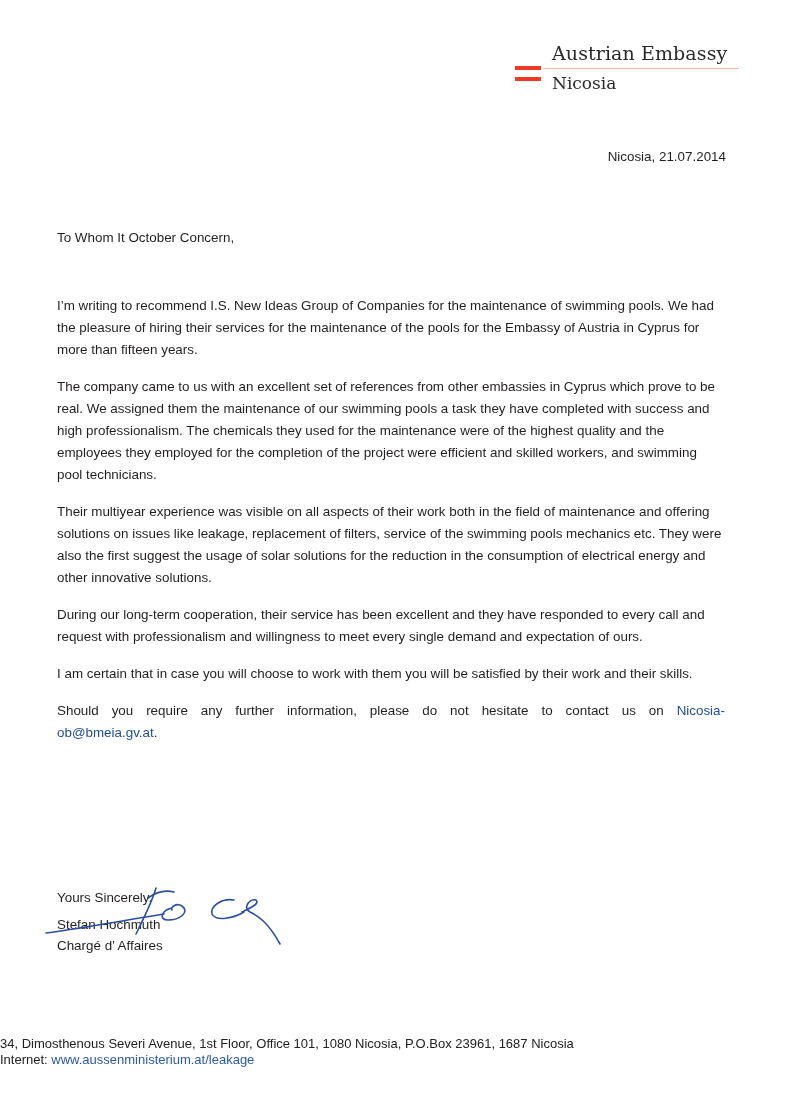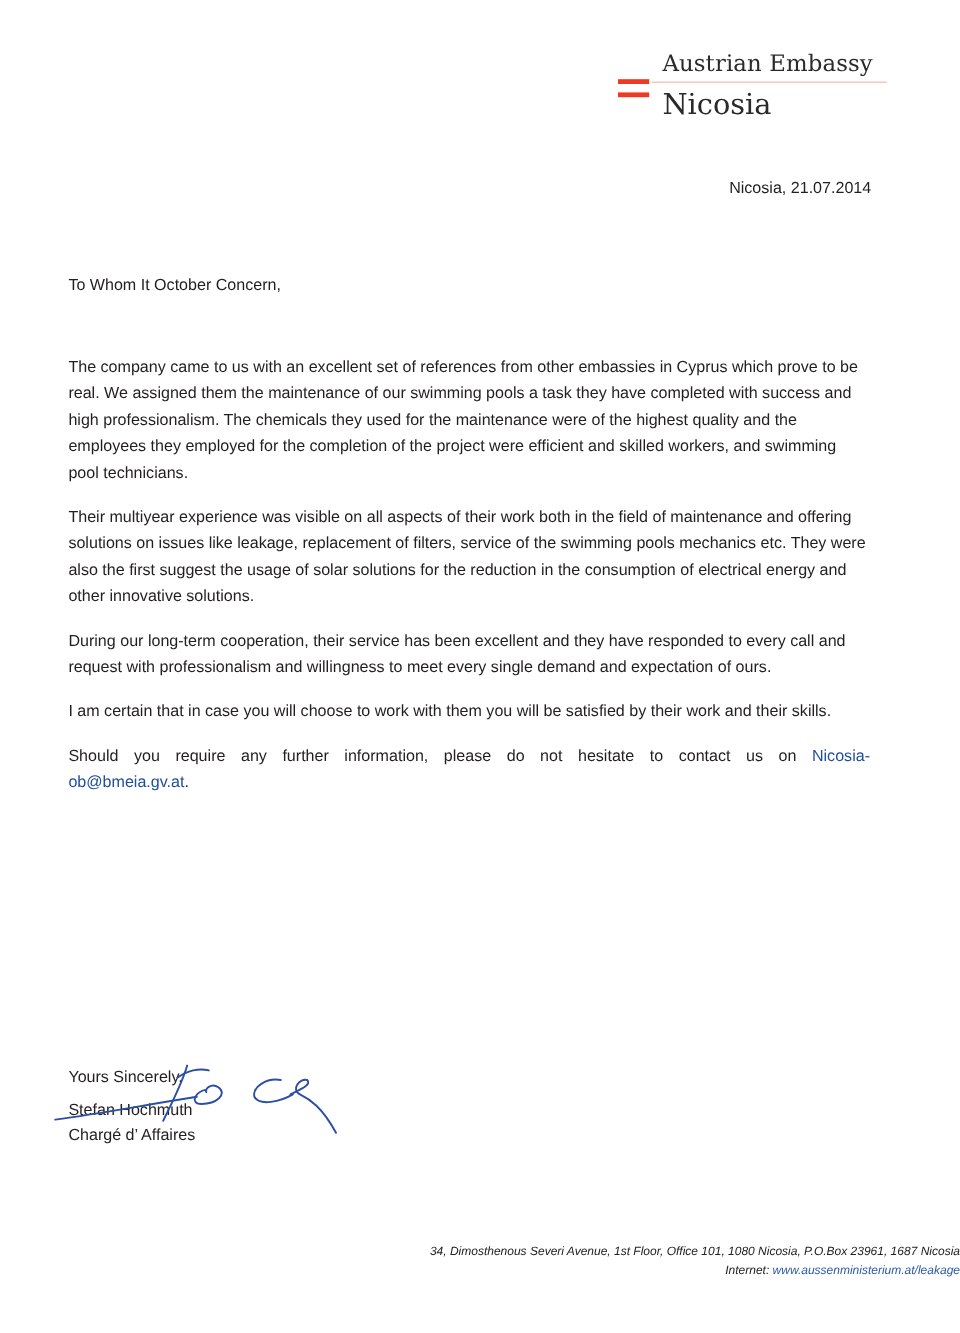--- a/index.html
+++ b/index.html
@@ -2,58 +2,59 @@
 <html><head>
   <meta charset="utf-8">
   <style>
     html, body { margin: 0; padding: 0; background: #ffffff; }
     body { width: 800px; height: 1111px; position: relative; overflow: hidden;
            font-family: "Liberation Sans", sans-serif; color: #231f20; }
     .letterhead { position: absolute; left: 515px; top: 14px; width: 212px; height: 54px; margin-top: 28px; }
     .lh-title { position: absolute; left: 37px; top: 0; font-family: "DejaVu Serif", serif;
                 font-size: 19px; color: #2a2a2a; letter-spacing: 0.1px; white-space: nowrap; }
     .lh-place { position: absolute; left: 37px; top: 31px; font-family: "DejaVu Serif", serif;
-                font-size: 24px; color: #2a2a2a; white-space: nowrap; }
+                font-size: 17px; color: #2a2a2a; white-space: nowrap; }
     .lh-line { position: absolute; left: 28px; top: 26px; width: 196px; height: 1px; background: #f1b8a8; }
     .lh-bar { position: absolute; left: 0; width: 26px; height: 4px; background: #ee3a24; }
     .lh-bar.b1 { top: 24px; }
     .lh-bar.b2 { top: 35px; }
 
     .doc-text { font-family: "Liberation Sans", sans-serif; font-size: 13.4px; color: #231f20; }
     .date { position: absolute; right: 74px; top: 149px; white-space: nowrap; }
     .salutation { position: absolute; left: 57px; top: 230px; white-space: nowrap; }
     .body { position: absolute; left: 57px; top: 295px; width: 668px; }
     .para { margin: 0 0 15px 0; line-height: 22px; }
     .para.justify { text-align: justify; text-align-last: left; word-spacing: 3px; }
     .link { color: #1f4e9c; }
 
     .closing { position: absolute; left: 57px; top: 887px; }
     .closing div { line-height: 21px; white-space: nowrap; }
     .signature { position: absolute; left: 44px; top: 868px; width: 250px; height: 90px; pointer-events: none; }
 
-    .footer { position: absolute; left: 0; width: 800px; top: 1036px; text-align: right;
-              font-family: "Liberation Sans", sans-serif; font-size: 10px; color: #222; line-height: 16px; font-style: italic; }
+    .footer { position: absolute; left: 0; width: 800px; top: 1036px; text-align: left;
+              font-family: "Liberation Sans", sans-serif; font-size: 13px; color: #222; line-height: 16px; }
     .footer .link { color: #2c5aa8; }
   </style>
 </head>
 <body>
 
 <div class="letterhead">
   <div class="lh-bar b1"></div>
   <div class="lh-bar b2"></div>
   <div class="lh-line"></div>
   <div class="lh-title">Austrian Embassy</div>
   <div class="lh-place">Nicosia</div>
 </div>
 
 <div class="doc-text date">Nicosia, 21.07.2014</div>
 
 <div class="doc-text salutation">To Whom It October Concern,</div>
 
 <div class="doc-text body">
+  <p class="para">I’m writing to recommend I.S. New Ideas Group of Companies for the maintenance of swimming pools.  We had the pleasure of hiring their services for the maintenance of the pools for the Embassy of Austria in Cyprus for more than fifteen years.</p>
   <p class="para">The company came to us with an excellent set of references from other embassies in Cyprus which prove to be real.  We assigned them the maintenance of our swimming pools a task they have completed with success and high professionalism. The chemicals they used for the maintenance were of the highest quality and the employees they employed for the completion of the project were efficient and skilled workers, and swimming pool technicians.</p>
   <p class="para">Their multiyear experience was visible on all aspects of their work both in the field of maintenance and offering solutions on issues like leakage, replacement of filters, service of the swimming pools mechanics etc.  They were also the first suggest the usage of solar solutions for the reduction in the consumption of electrical energy and other innovative solutions.</p>
   <p class="para">During our long-term cooperation, their service has been excellent and they have responded to every call and request with professionalism and willingness to meet every single demand and expectation of ours.</p>
   <p class="para">I am certain that in case you will choose to work with them you will be satisfied by their work and their skills.</p>
   <p class="para justify"><span>Should you require any further information, please do not hesitate to contact us on </span><span class="link">Nicosia-ob@bmeia.gv.at</span><span>.</span></p>
 </div>
 
 <div class="doc-text closing">
   <div>Yours Sincerely,</div>
   <div style="height:6px"></div>

